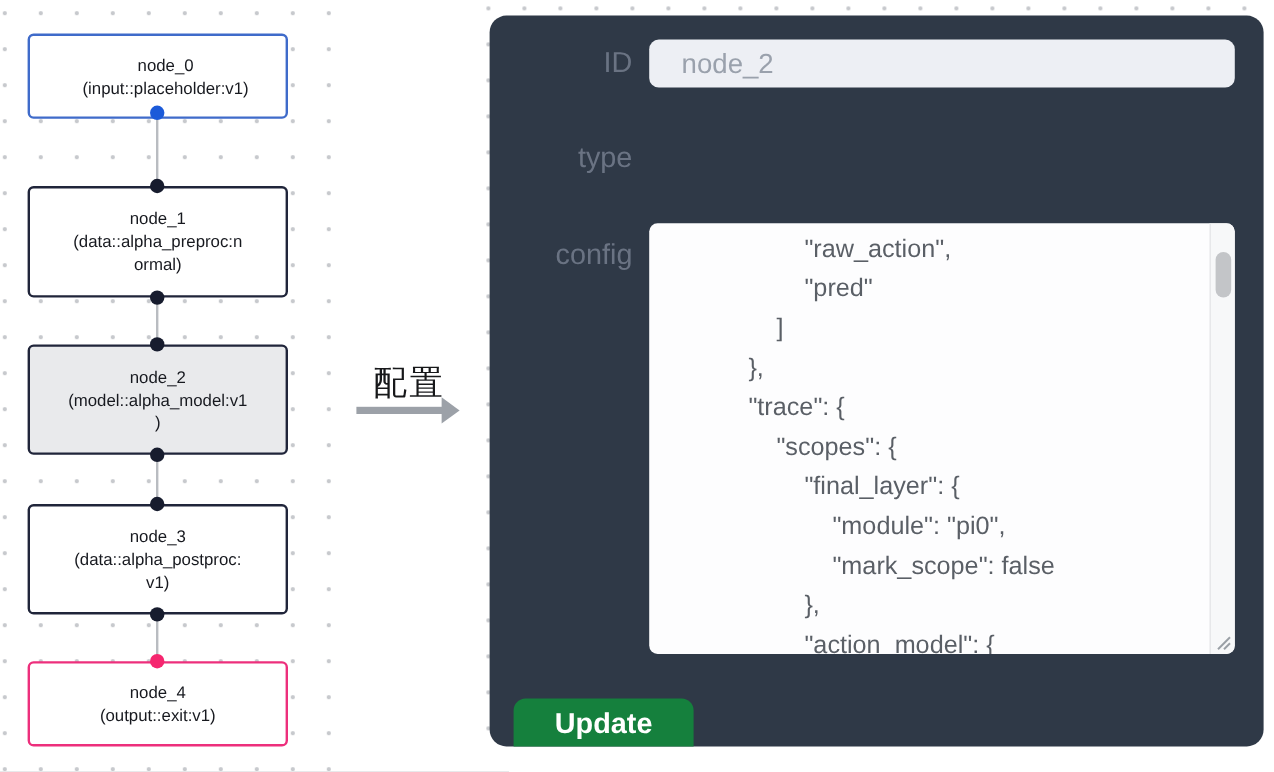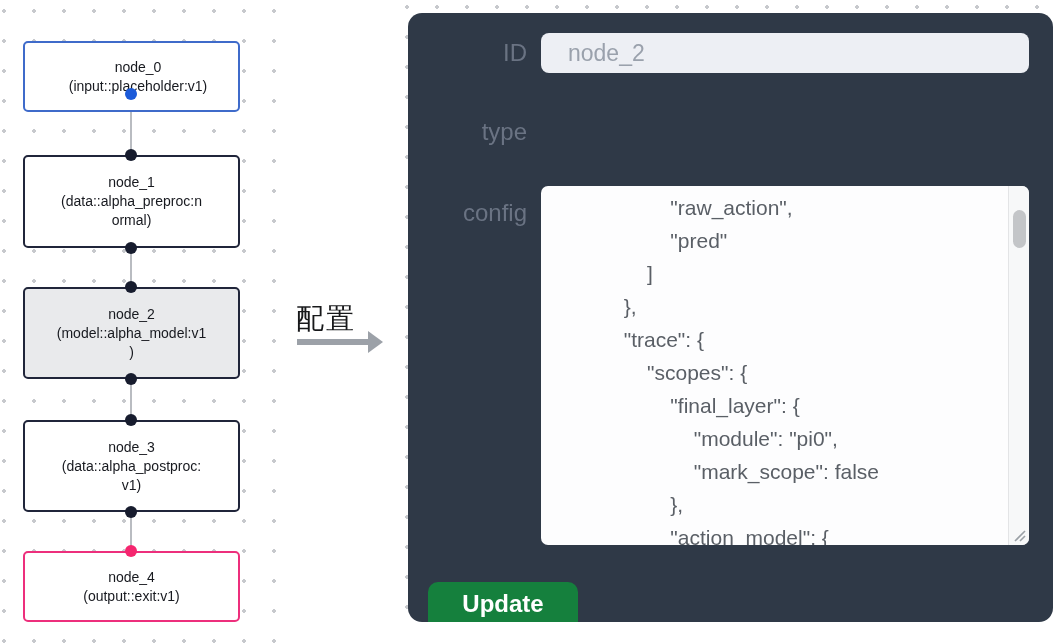--- a/index.html
+++ b/index.html
@@ -20,40 +20,40 @@
   }
 
   
   .node {
     position:absolute; left:23px; width:217px; background:#ffffff;
     border:2px solid #20253a; border-radius:5px;
     display:flex; flex-direction:column; justify-content:center; align-items:center;
     font-size:14px; line-height:19px; color:#17191f; text-align:center; z-index:2;
   }
   .node span { display:block; }
-  .node-0 { top:41px;  height:71px; border-color:#3f6bca;padding-left:13px; }
+  .node-0 { top:28px;  height:71px; border-color:#3f6bca;padding-left:13px; }
   .node-1 { top:155px; height:93px; }
   .node-2 { top:287px; height:92px; background:#e9eaec; border-width:2.5px; }
   .node-3 { top:420px; height:92px; }
   .node-4 { top:551px; height:71px; border-color:#ed2f7c; }
 
   .edge { position:absolute; left:130px; width:2px; background:#b9bcc1; z-index:1; }
   .edge-0 { top:94px;  height:61px; }
   .edge-1 { top:248px; height:39px; }
   .edge-2 { top:379px; height:41px; }
   .edge-3 { top:512px; height:39px; }
 
   .port { position:absolute; left:125px; width:12px; height:12px; border-radius:50%; background:#171c2e; z-index:3; }
   .port.blue { background:#1b5ad9; }
   .port.pink { background:#f5266f; }
 
   
   .transform-label {
     position:absolute; left:296px; top:300px; width:90px;
-    font-size:28px; color:#17181a; letter-spacing:2px;
+    font-size:28px; color:#17181a; letter-spacing:2px;text-align:center;
   }
   .arrow-line { position:absolute; left:297px; top:339px; width:72px; height:6px; background:#9ca1a8; }
   .arrow-head {
     position:absolute; left:368px; top:331px; width:0; height:0;
     border-left:15px solid #9ca1a8; border-top:11px solid transparent; border-bottom:11px solid transparent;
   }
 
   
   .panel {
     position:absolute; left:16px; top:13px; width:645px; height:609px;

